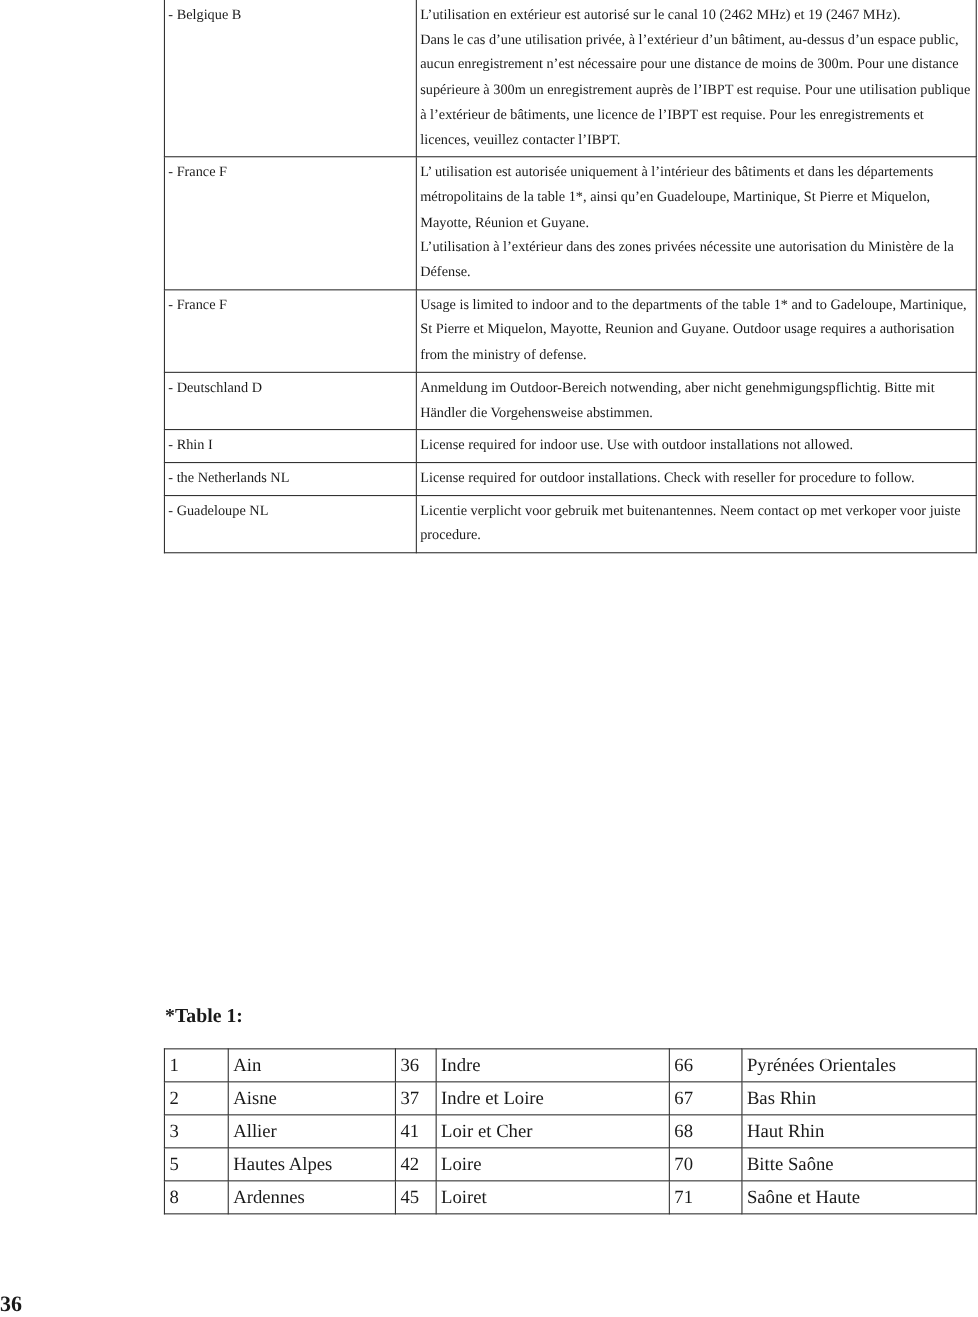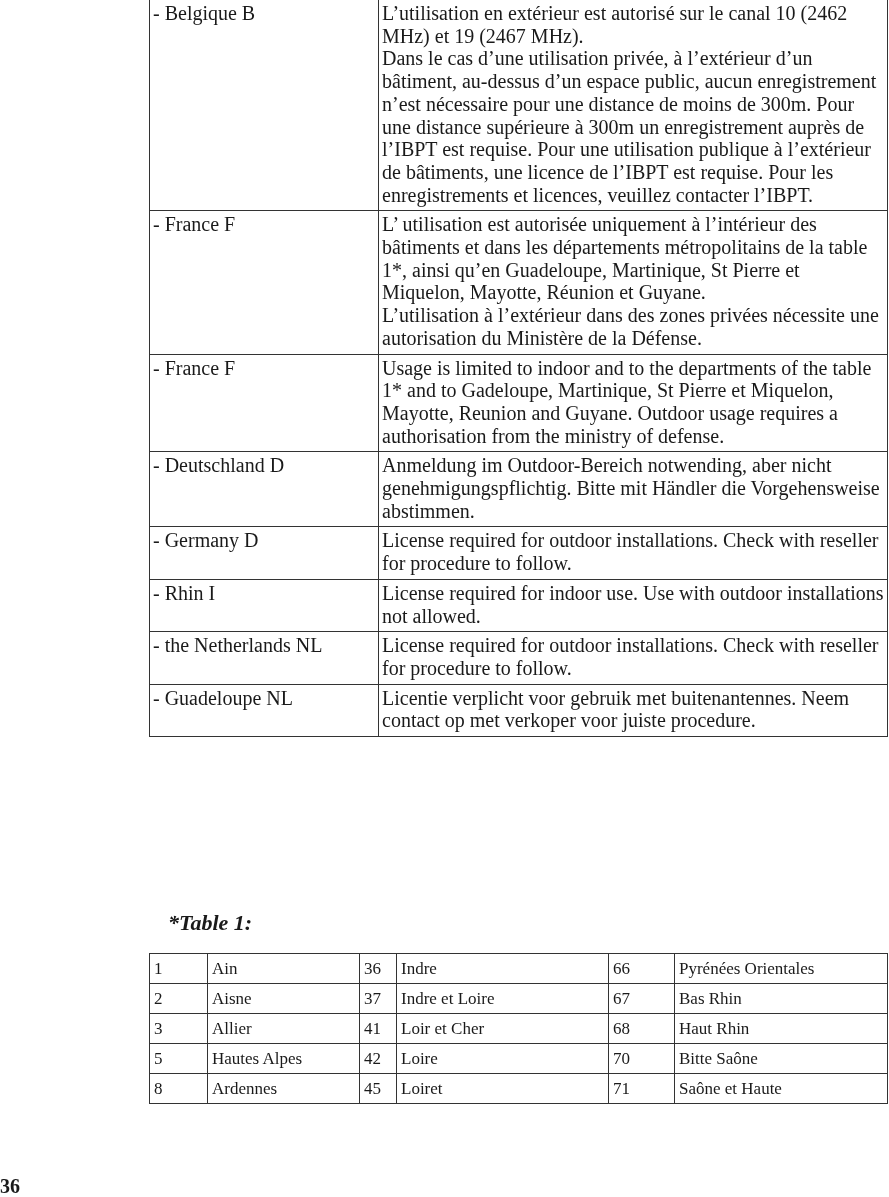--- a/index.html
+++ b/index.html
@@ -7,28 +7,28 @@
       width: 889px; height: 1197px; position: relative; overflow: hidden;
       font-family: "Liberation Serif", "DejaVu Serif", serif;
       color: #1a1a1a; font-size: 17px; line-height: 22px;
     }
     .reg-table {
       position: absolute; left: 149px; top: 0; width: 739px;
       border-collapse: collapse; table-layout: fixed;
     }
     .reg-table td {
       border: 1.5px solid #333; vertical-align: top;
-      padding: 2px 3px 4px 3px; font-size: 20px; line-height: 22.7px;
+      padding: 2px 3px 4px 3px; font-size: 13px; line-height: 22.7px;
     }
     .reg-table td.country { width: 222px; }
     .reg-table tr:first-child td { border-top: none; }
     .para { display: block; }
     .table1-title {
-      position: absolute; left: 168px; top: 912px;
-      font-weight: bold; font-size: 22px; font-style: italic;
+      position: absolute; left: 150px; top: 912px;
+      font-weight: bold; font-size: 18px;
     }
     .dept-table {
       position: absolute; left: 149px; top: 953px; width: 739px;
       border-collapse: collapse; table-layout: fixed;
     }
     .dept-table td {
       border: 1.5px solid #333; height: 29px; padding: 0 4px;
       font-size: 17px; vertical-align: middle;
     }
     .dept-table col.c0 { width: 58px; }
@@ -63,26 +63,20 @@
       <tr>
         <td class="country">- France F</td>
         <td>
           <span class="para">Usage is limited to indoor and to the departments of the table 1* and to Gadeloupe, Martinique, St Pierre et Miquelon, Mayotte, Reunion and Guyane. Outdoor usage requires a authorisation from the ministry of defense.</span>
         </td>
       </tr>
       <tr>
         <td class="country">- Deutschland D</td>
         <td>
           <span class="para">Anmeldung im Outdoor-Bereich notwending, aber nicht genehmigungspflichtig. Bitte mit Händler die Vorgehensweise abstimmen.</span>
-        </td>
-      </tr>
-      <tr>
-        <td class="country">- Germany D</td>
-        <td>
-          <span class="para">License required for outdoor installations. Check with reseller for procedure to follow.</span>
         </td>
       </tr>
       <tr>
         <td class="country">- Rhin I</td>
         <td>
           <span class="para">License required for indoor use. Use with outdoor installations not allowed.</span>
         </td>
       </tr>
       <tr>
         <td class="country">- the Netherlands NL</td>

